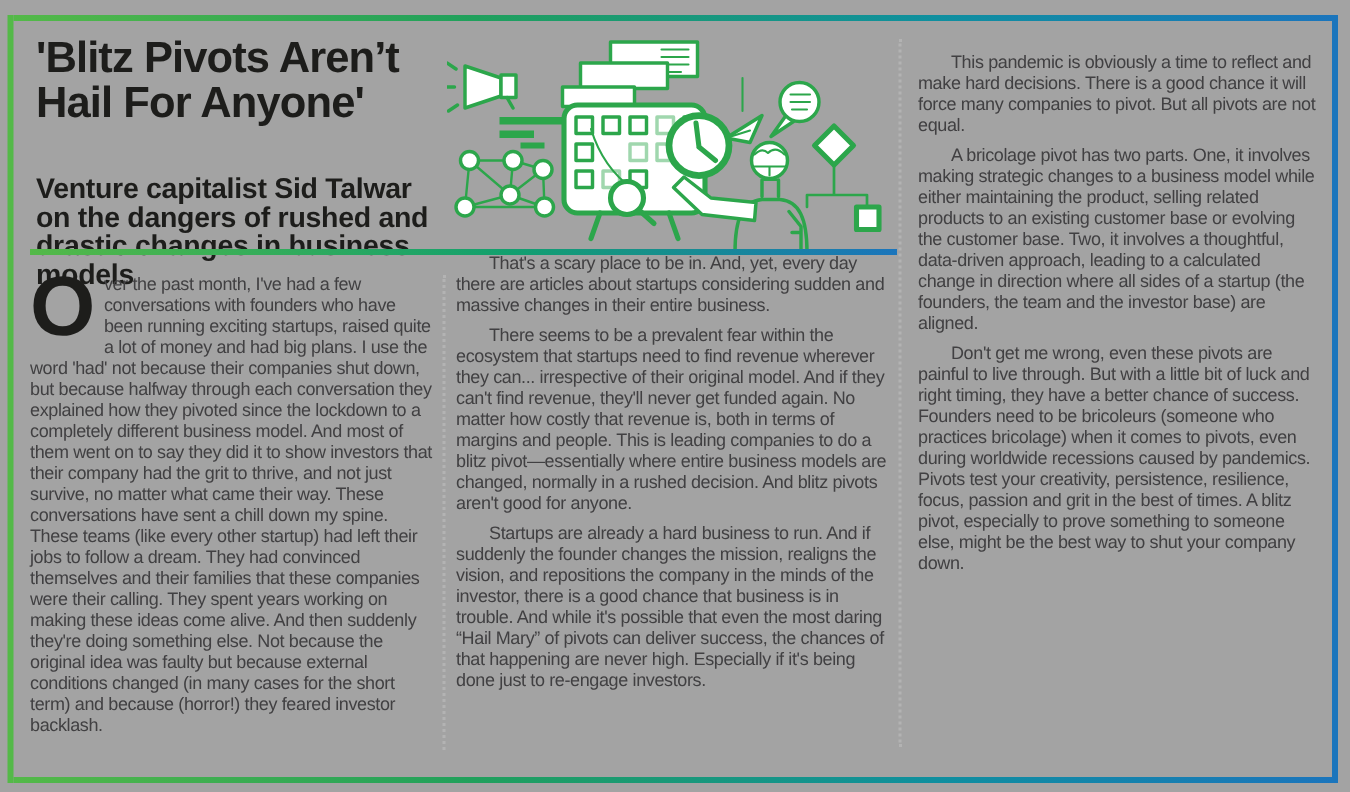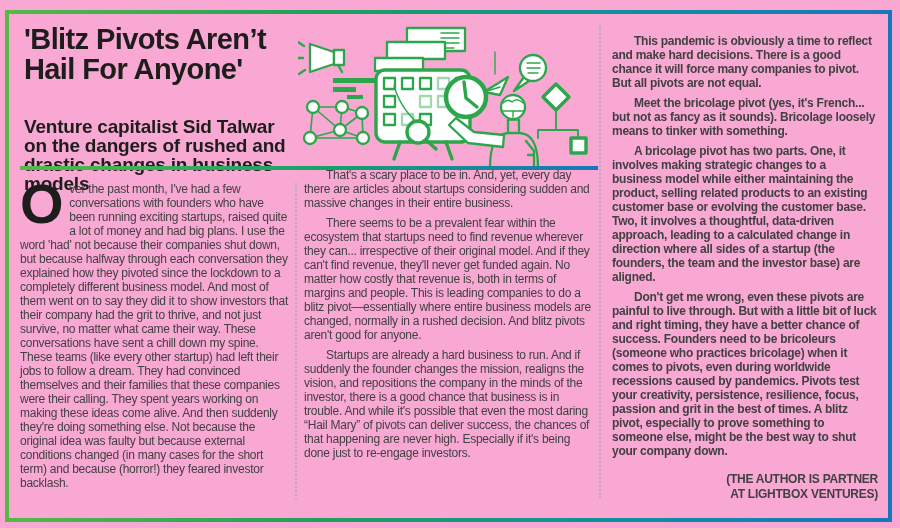--- a/index.html
+++ b/index.html
@@ -1,32 +1,32 @@
 <!DOCTYPE html>
 <html style="--accent-green: #2ca64b; --accent-blue: #1b75bc; --gradient-start: #54b948; --headline-color: #1d1d1b; --body-color: #414042; --divider-color: #b3b3b3;"><head>
 <meta charset="utf-8">
 <style>
   html,body{margin:0;padding:0;background:#fff;}
-  .canvas{position:relative;width:900px;height:528px;background:#f9a8d4;overflow:hidden;
+  .canvas{position:relative;width:900px;height:528px;background:#a3a3a3;overflow:hidden;
           font-family:"Liberation Sans","DejaVu Sans",sans-serif;}
   .frame{position:absolute;left:5px;top:10px;width:879px;height:504px;
          border:4px solid;border-image:linear-gradient(90deg,var(--gradient-start,#54b948) 0%,#20a05c 35%,#0f8f9f 70%,var(--accent-blue,#1b75bc) 100%) 1;}
   .headline{position:absolute;left:24px;top:24px;width:274px;margin:0;
             font-size:29px;line-height:30px;font-weight:800;letter-spacing:-0.6px;
             color:var(--headline-color,#1d1d1b);}
   .headline span{display:block;}
   .subtitle{position:absolute;left:24px;top:117px;width:276px;margin:0;
             font-size:19px;line-height:19px;font-weight:700;letter-spacing:-0.2px;
             color:var(--headline-color,#1d1d1b);}
   .rule{position:absolute;left:20px;top:166px;width:578px;height:4px;
         background:linear-gradient(90deg,var(--gradient-start,#54b948) 0%,#13a06e 55%,var(--accent-blue,#1b75bc) 100%);}
   .col{position:absolute;color:var(--body-color,#414042);font-size:12px;line-height:14px;letter-spacing:-0.25px;}
   .col1{left:20px;top:182px;width:268px;}
   .col2{left:304px;top:168px;width:288px;}
-  .col3{left:612px;top:26px;width:266px;padding-top:8px;font-weight:bold;}
+  .col3{left:612px;top:26px;width:266px;padding-top:8px;}
   .p{margin:0 0 6px 0;text-indent:22px;}
   .p.nofirst{text-indent:0;}
   .dropcap{float:left;font-size:56px;line-height:42px;font-weight:800;
            margin:1px 6px 0 0;color:var(--headline-color,#1d1d1b);}
   .divider{position:absolute;width:0;border-left:2px dotted var(--divider-color,#b3b3b3);}
   .d1{left:295px;top:183px;height:317px;}
   .d2{left:599px;top:26px;height:472px;}
   .author{margin-top:14px;text-align:right;line-height:15px;}
   .author span{display:block;}
   .ill{position:absolute;left:298px;top:14px;width:302px;height:154px;}
@@ -155,21 +155,16 @@
   <div class="col col2">
     <p class="p">That's a scary place to be in. And, yet, every day there are articles about startups considering sudden and massive changes in their entire business.</p>
     <p class="p">There seems to be a prevalent fear within the ecosystem that startups need to find revenue wherever they can... irrespective of their original model. And if they can't find revenue, they'll never get funded again. No matter how costly that revenue is, both in terms of margins and people. This is leading companies to do a blitz pivot—essentially where entire business models are changed, normally in a rushed decision. And blitz pivots aren't good for anyone.</p>
     <p class="p">Startups are already a hard business to run. And if suddenly the founder changes the mission, realigns the vision, and repositions the company in the minds of the investor, there is a good chance that business is in trouble. And while it's possible that even the most daring “Hail Mary” of pivots can deliver success, the chances of that happening are never high. Especially if it's being done just to re-engage investors.</p>
   </div>
 
   <div class="divider d2"></div>
 
   <div class="col col3">
     <p class="p">This pandemic is obviously a time to reflect and make hard decisions. There is a good chance it will force many companies to pivot. But all pivots are not equal.</p>
-    <p class="p">Meet the bricolage pivot (yes, it's French... but not as fancy as it sounds). Bricolage loosely means to tinker with something.</p>
     <p class="p">A bricolage pivot has two parts. One, it involves making strategic changes to a business model while either maintaining the product, selling related products to an existing customer base or evolving the customer base. Two, it involves a thoughtful, data-driven approach, leading to a calculated change in direction where all sides of a startup (the founders, the team and the investor base) are aligned.</p>
     <p class="p">Don't get me wrong, even these pivots are painful to live through. But with a little bit of luck and right timing, they have a better chance of success. Founders need to be bricoleurs (someone who practices bricolage) when it comes to pivots, even during worldwide recessions caused by pandemics. Pivots test your creativity, persistence, resilience, focus, passion and grit in the best of times. A blitz pivot, especially to prove something to someone else, might be the best way to shut your company down.</p>
-    <div class="author">
-      <span>(THE AUTHOR IS PARTNER</span>
-      <span>AT LIGHTBOX VENTURES)</span>
-    </div>
   </div>
 </div>
 
 </body></html>

